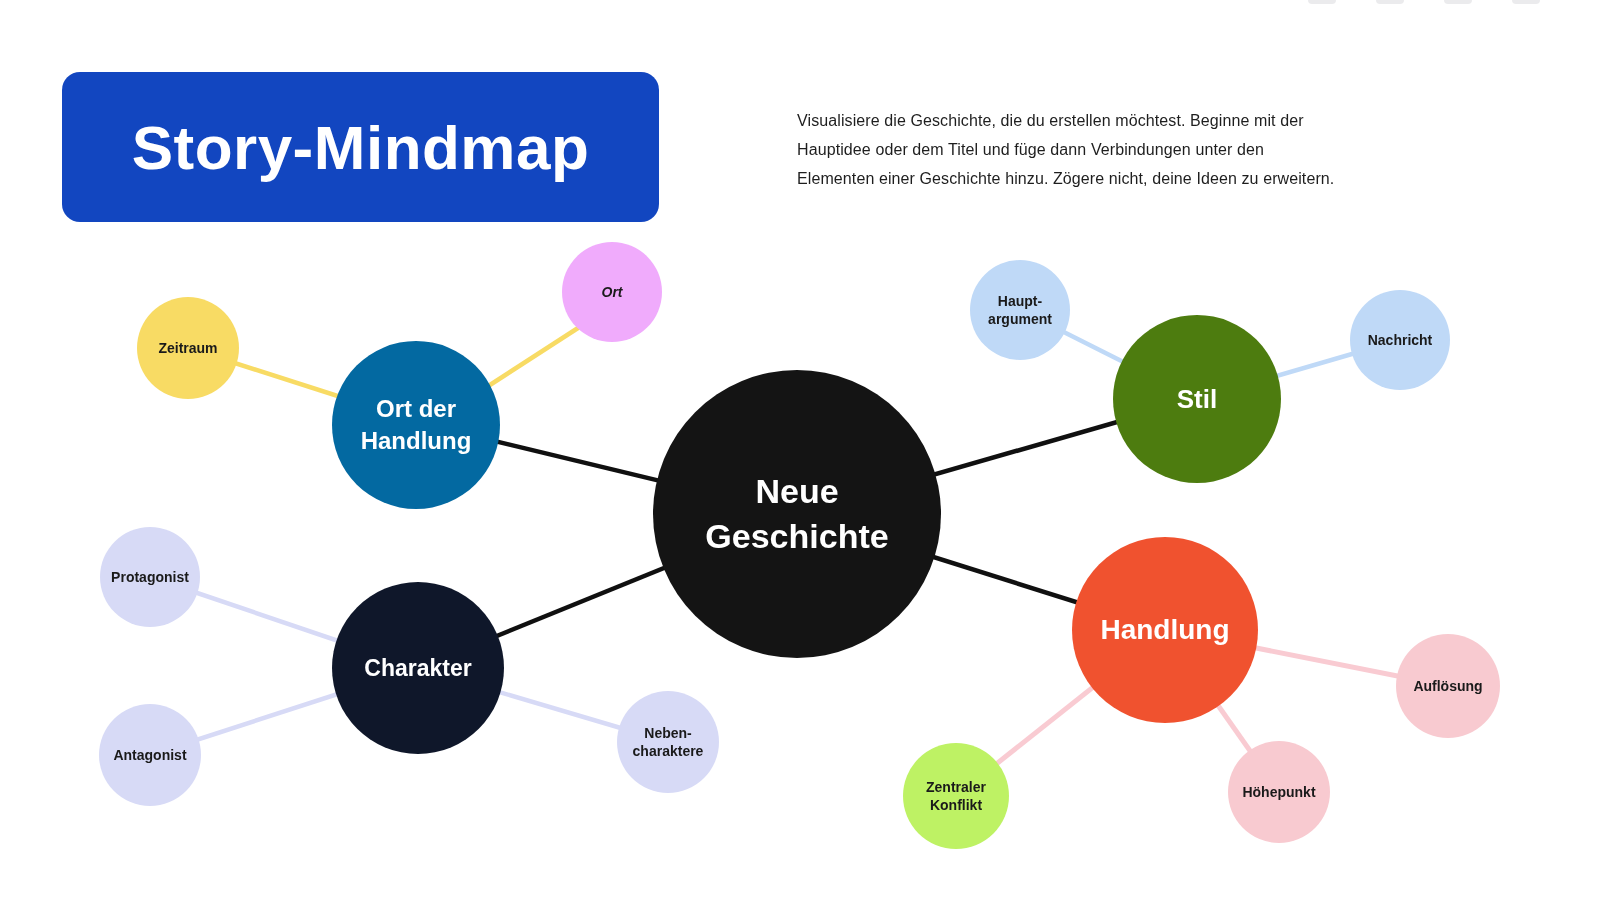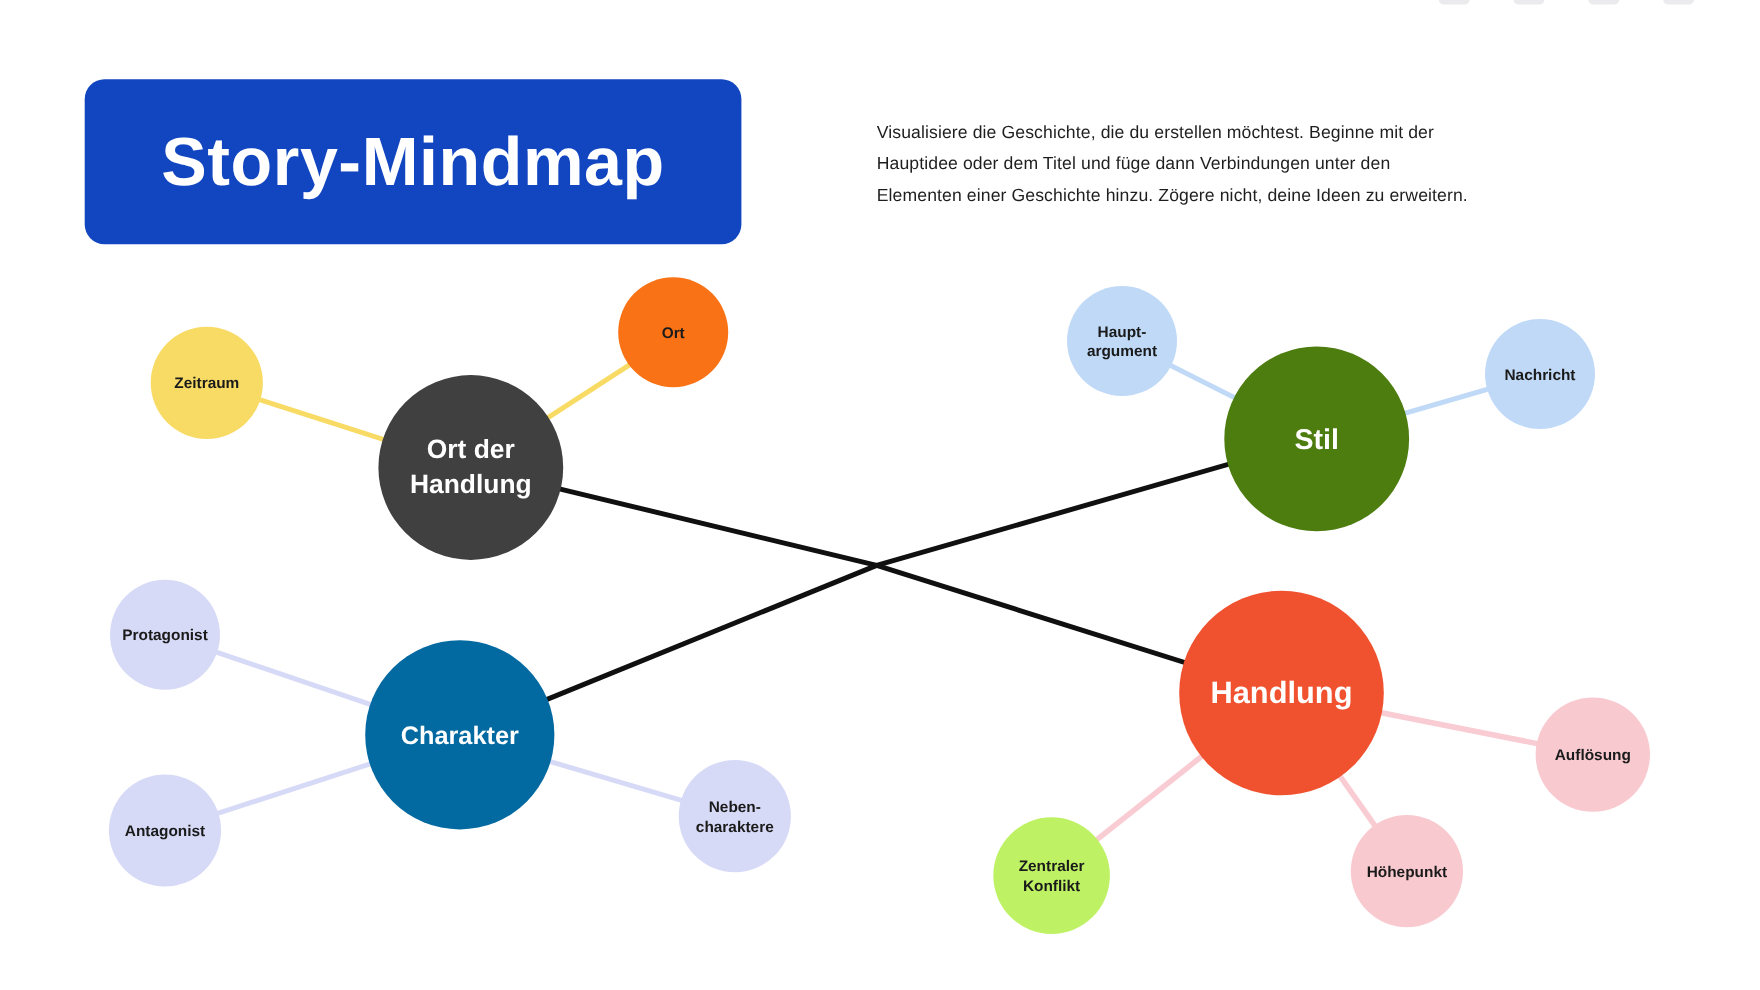--- a/index.html
+++ b/index.html
@@ -7,21 +7,21 @@
     font-family:"Liberation Sans","DejaVu Sans",sans-serif;
     width:1600px;height:900px;position:relative;overflow:hidden;
   }
   .canvas{position:absolute;inset:0;width:1600px;height:900px;}
 
   
   .edge-artifact{position:absolute;top:0;height:4px;width:28px;background:#e6e6e8;border-radius:0 0 4px 4px;opacity:.8;}
 
   
   .title-box{
-    position:absolute;left:77px;top:72px;width:597px;height:150px;
+    position:absolute;left:62px;top:72px;width:597px;height:150px;
     background:#1246C0;border-radius:18px;
     display:flex;align-items:center;justify-content:center;
   }
   .title-box .title-text{
     color:#ffffff;font-size:62px;font-weight:700;letter-spacing:0.5px;
   }
 
   
   .description{
     position:absolute;left:797px;top:106px;width:700px;
@@ -34,28 +34,28 @@
 
   
   .node{
     position:absolute;border-radius:50%;
     display:flex;align-items:center;justify-content:center;text-align:center;
     font-weight:700;
   }
   .node .node-label{white-space:pre-line;line-height:1.32;}
 
   .n-central{left:653px;top:370px;width:288px;height:288px;background:#141414;color:#fff;font-size:34px;}
-  .n-orthandlung{left:344px;top:341px;width:168px;height:168px;background:#404040;color:#fff;font-size:24px;}
+  .n-orthandlung{left:332px;top:341px;width:168px;height:168px;background:#0369a1;color:#fff;font-size:24px;}
   .n-stil{left:1113px;top:315px;width:168px;height:168px;background:#4d7c0f;color:#fff;font-size:26px;}
-  .n-charakter{left:332px;top:582px;width:172px;height:172px;background:#0369a1;color:#fff;font-size:23px;}
+  .n-charakter{left:332px;top:582px;width:172px;height:172px;background:#0f172a;color:#fff;font-size:23px;}
   .n-handlung{left:1072px;top:537px;width:186px;height:186px;background:#F0522F;color:#fff;font-size:28px;}
 
   .sub{color:#1a1a1a;font-size:14px;}
   .n-zeitraum{left:137px;top:297px;width:102px;height:102px;background:#F8DB64;}
-  .n-ort{left:562px;top:252px;width:100px;height:100px;background:#f97316;}
+  .n-ort{left:562px;top:242px;width:100px;height:100px;background:#f0abfc;font-style:italic;}
   .n-hauptargument{left:970px;top:260px;width:100px;height:100px;background:#BFD9F7;}
   .n-nachricht{left:1350px;top:290px;width:100px;height:100px;background:#BFD9F7;}
   .n-protagonist{left:100px;top:527px;width:100px;height:100px;background:#D7DAF6;}
   .n-antagonist{left:99px;top:704px;width:102px;height:102px;background:#D7DAF6;}
   .n-nebencharaktere{left:617px;top:691px;width:102px;height:102px;background:#D7DAF6;}
   .n-zentralerkonflikt{left:903px;top:743px;width:106px;height:106px;background:#bef264;}
   .n-hoehepunkt{left:1228px;top:741px;width:102px;height:102px;background:#F8CAD0;}
   .n-aufloesung{left:1396px;top:634px;width:104px;height:104px;background:#F8CAD0;}
 </style>
 </head>
@@ -91,20 +91,24 @@
 
     <line x1="418" y1="668" x2="150" y2="577" stroke="#D7DAF6" stroke-width="4.5"></line>
     <line x1="418" y1="668" x2="150" y2="755" stroke="#D7DAF6" stroke-width="4.5"></line>
     <line x1="418" y1="668" x2="668" y2="742" stroke="#D7DAF6" stroke-width="4.5"></line>
 
     <line x1="1165" y1="630" x2="1448" y2="686" stroke="#F9CBD2" stroke-width="5"></line>
     <line x1="1165" y1="630" x2="956" y2="796" stroke="#F9CBD2" stroke-width="5"></line>
     <line x1="1165" y1="630" x2="1279" y2="792" stroke="#F9CBD2" stroke-width="5"></line>
   </svg>
 
+  <div class="node n-central">
+    <span class="node-label">Neue
+Geschichte</span>
+  </div>
 
   <div class="node n-orthandlung">
     <span class="node-label">Ort der
 Handlung</span>
   </div>
   <div class="node sub n-zeitraum">
     <span class="node-label">Zeitraum</span>
   </div>
   <div class="node sub n-ort">
     <span class="node-label">Ort</span>

